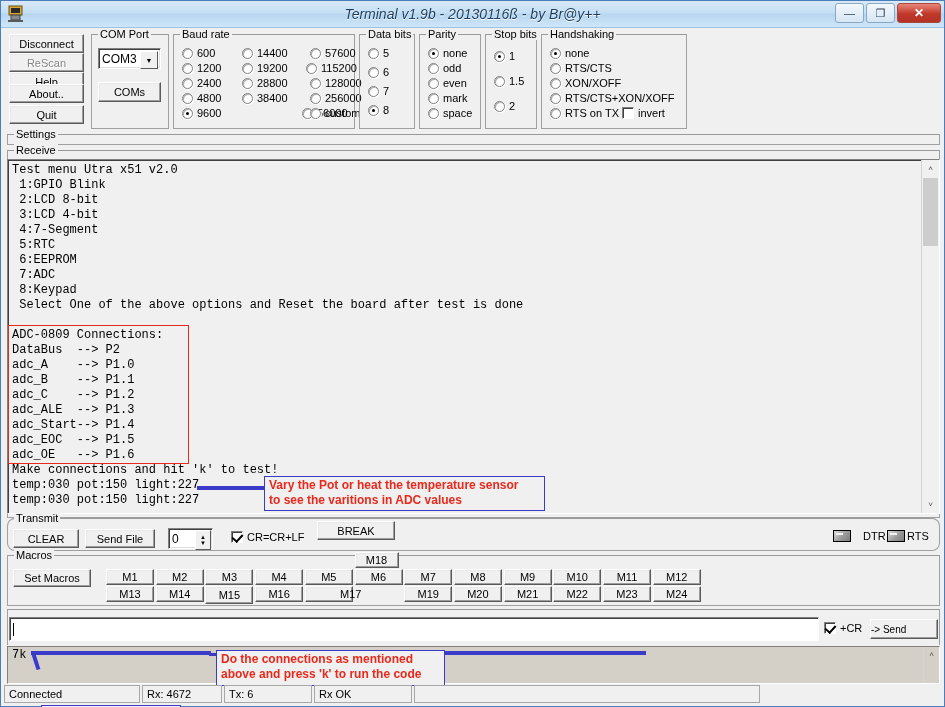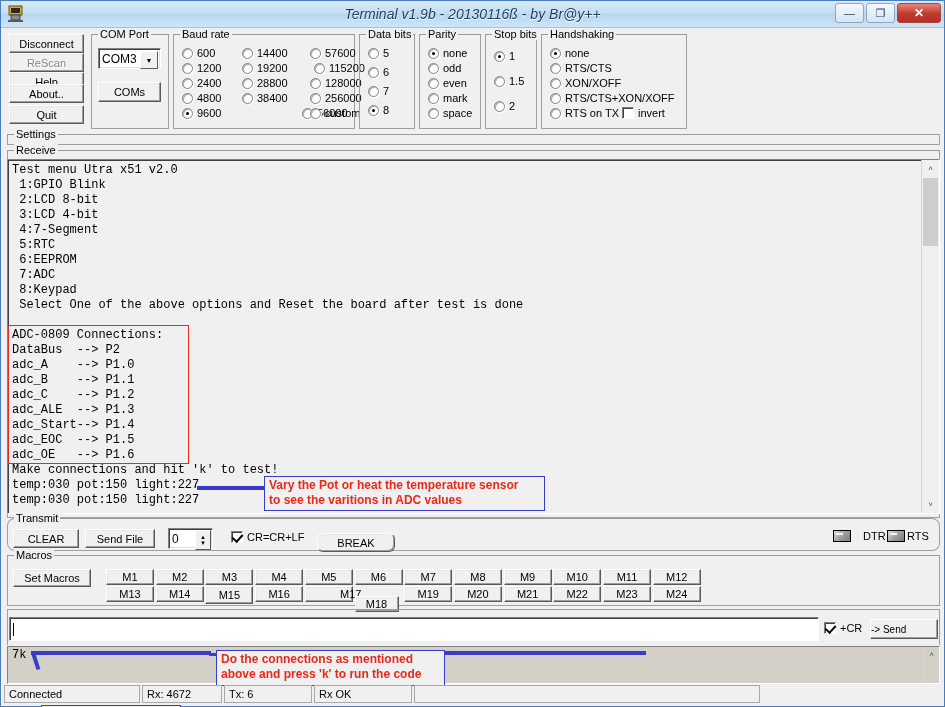--- a/index.html
+++ b/index.html
@@ -273,21 +273,21 @@
         <div class="radio" style="left: 80px; top: 72px; padding-left: 48px;">
           <span class="dot"></span>
           <span>56000</span>
         </div>
       </div>
     <div id="baud-col3">
         <div class="radio" style="left: 136px; top: 12px;">
           <span class="dot"></span>
           <span>57600</span>
         </div>
-        <div class="radio" style="left: 140px; top: 27px;">
+        <div class="radio" style="left: 132px; top: 27px;">
           <span class="dot"></span>
           <span>115200</span>
         </div>
         <div class="radio" style="left: 136px; top: 42px;">
           <span class="dot"></span>
           <span>128000</span>
         </div>
         <div class="radio" style="left: 136px; top: 57px;">
           <span class="dot"></span>
           <span>256000</span>
@@ -449,21 +449,21 @@
     <span>Send File</span>
   </div>
   <div class="sunken" style="position:absolute;left:167px;top:527px;width:45px;height:21px;display:flex;align-items:center;">
     <span style="padding-left:3px;font-size:12px;">0</span>
     <span style="position:absolute;right:1px;top:1px;width:14px;height:18px;background:#f0f0f0;border-top:1px solid #fff;border-left:1px solid #fff;border-right:1px solid #5a5a5a;border-bottom:1px solid #5a5a5a;display:flex;flex-direction:column;align-items:center;justify-content:center;line-height:6px;font-size:6px;">▲<br>▼</span>
   </div>
   <div class="chk on" style="left:230px;top:530px;">
     <span class="box"></span>
     <span>CR=CR+LF</span>
   </div>
-  <div class="btn" style="left:316px;top:532px;width:78px;height:19px;border-radius:6px;">
+  <div class="btn" style="left:316px;top:520px;width:78px;height:19px;">
     <span>BREAK</span>
   </div>
   <div style="position:absolute;left:832px;top:529px;display:flex;align-items:center;">
     <span class="led"></span>
     <span style="margin-left:2px;padding-left:10px;">DTR</span>
   </div>
   <div style="position:absolute;left:886px;top:529px;display:flex;align-items:center;">
     <span class="led"></span>
     <span style="margin-left:2px;">RTS</span>
   </div>
@@ -521,21 +521,21 @@
       </div>
       <div class="btn" style="left: 204.4px; top: 585px; width: 48px; height: 18px;">
         <span>M15</span>
       </div>
       <div class="btn" style="left: 254.1px; top: 585px; width: 48px; height: 16px;">
         <span>M16</span>
       </div>
       <div class="btn" style="left: 303.8px; top: 585px; width: 48px; height: 16px; padding-left: 44px;">
         <span>M17</span>
       </div>
-      <div class="btn" style="left: 353.5px; top: 595px; width: 44px; height: 16px;">
+      <div class="btn" style="left: 353.5px; top: 551px; width: 44px; height: 16px;">
         <span>M18</span>
       </div>
       <div class="btn" style="left: 403.2px; top: 585px; width: 48px; height: 16px;">
         <span>M19</span>
       </div>
       <div class="btn" style="left: 452.9px; top: 585px; width: 48px; height: 16px;">
         <span>M20</span>
       </div>
       <div class="btn" style="left: 502.6px; top: 585px; width: 48px; height: 16px;">
         <span>M21</span>

